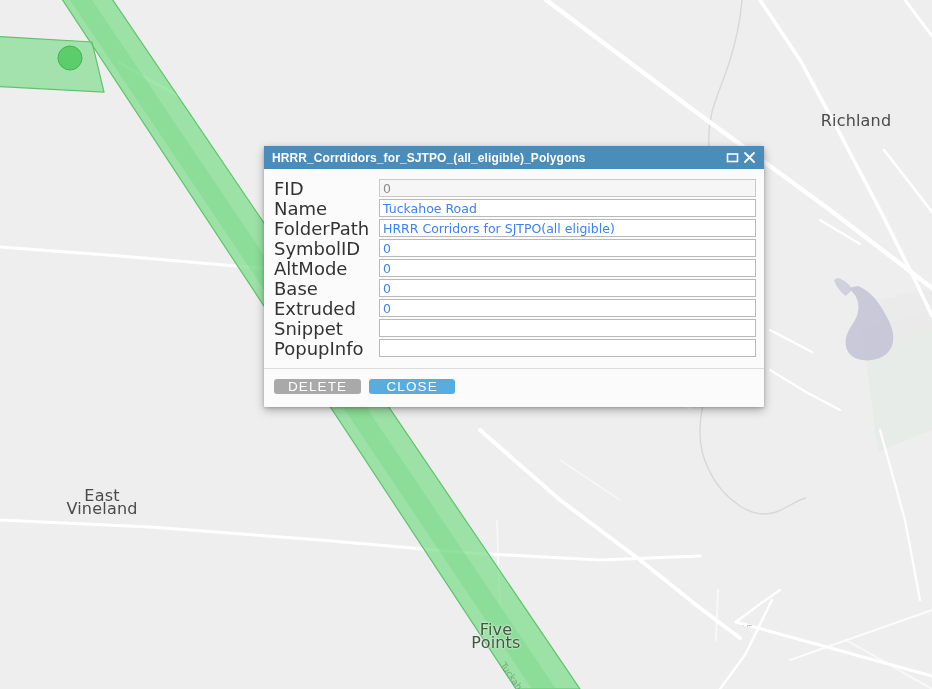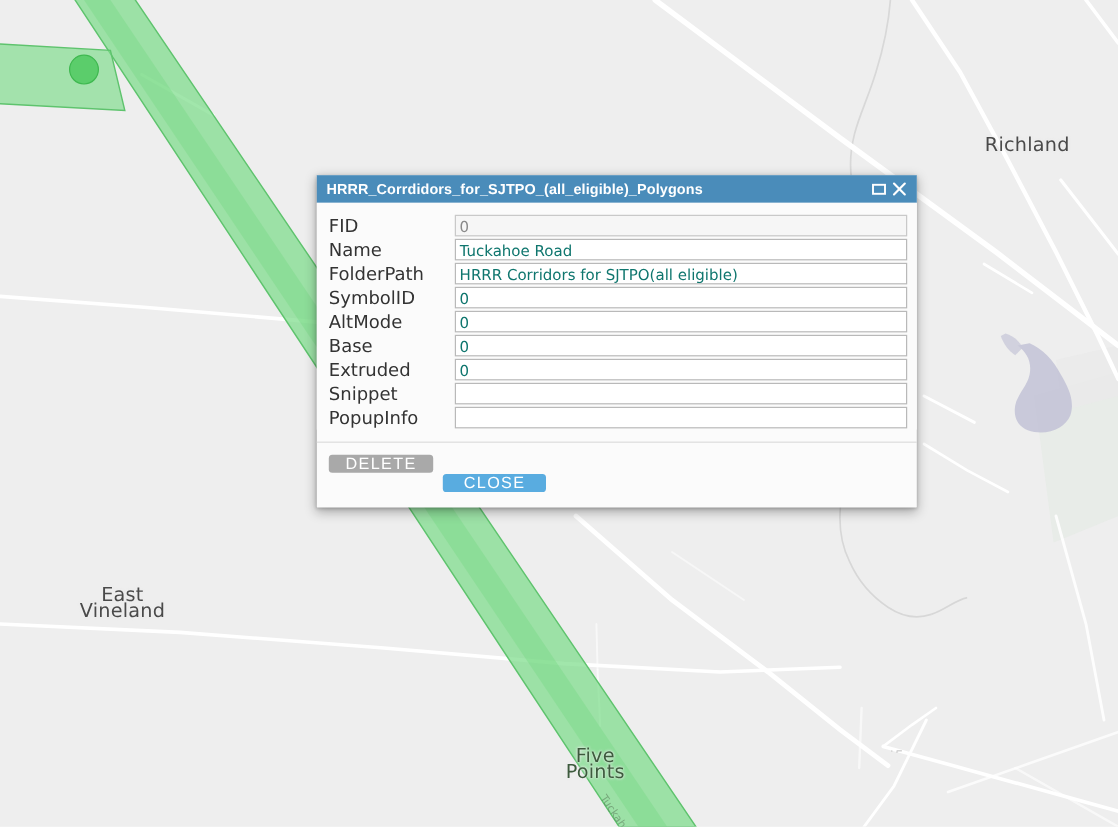--- a/index.html
+++ b/index.html
@@ -89,31 +89,31 @@
 
   .field-row {
     display: flex;
     align-items: center;
     height: 20px;
     margin-bottom: 0px;
   }
   .field-label {
     width: 105px;
     flex: 0 0 105px;
-    font-size: 15px;
+    font-size: 18px;
     color: #333333;
     font-family: "DejaVu Sans", sans-serif;
   }
   .field-input {
     flex: 1 1 auto;
     height: 18px;
     border: 1px solid #b9b9b9;
     background: #ffffff;
     font-size: 12.5px;
-    color: #0f766e;
+    color: #3b82f6;
     font-family: "DejaVu Sans", sans-serif;
     padding: 0 3px;
     outline: none;
     border-radius: 0;
   }
   .field-input.readonly {
     background: #f6f6f6;
     color: #8a8a8a;
     border-color: #c9c9c9;
   }
@@ -132,21 +132,21 @@
     min-width: 86px;
     padding: 0 14px;
     color: #ffffff;
     font-size: 13.5px;
     font-weight: normal;
     letter-spacing: 1.1px;
     font-family: "Liberation Sans", sans-serif;
     cursor: pointer;
   }
   #btn-delete { background: #a9a9a9; }
-  #btn-close  { background: #59ace0; margin-top: 16px; }
+  #btn-close  { background: #59ace0; }
 </style>
 </head>
 <body>
 
 <div id="app" style="background: rgb(238, 238, 238);">
 
   <div id="map-layer">
     <svg id="map-canvas" viewBox="0 0 932 689">
       <rect x="0" y="0" width="932" height="689" fill="#eeeeee"></rect>
 

